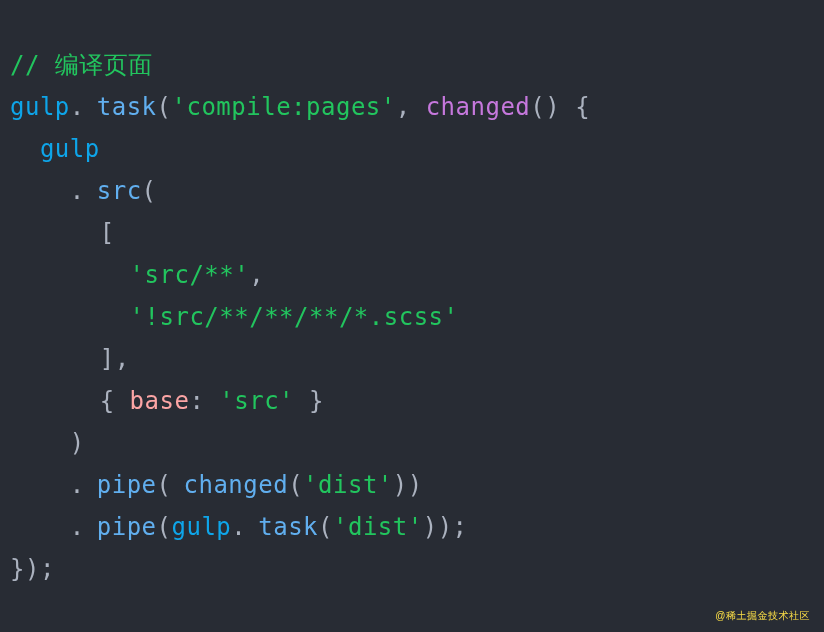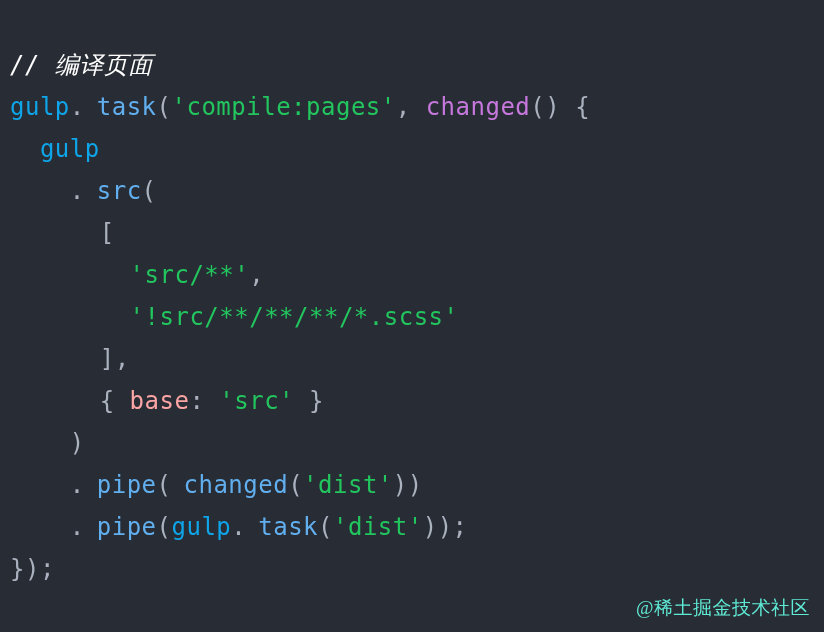--- a/index.html
+++ b/index.html
@@ -16,36 +16,36 @@
       width: 824px;
       height: 632px;
       overflow: hidden;
       position: relative;
       padding: 2px 10px;
       letter-spacing: 0.5px;
     }
     .code-block {
       white-space: pre;
     }
-    .comment { color: #ffffff; font-style: italic; }
+    .comment { color: #22c55e; }
     .variable { color: #0ea5e9; }
     .method { color: #61afef; margin-left: 12px; }
     .string { color: #22c55e; }
     .keyword { color: #c678dd; }
     .punct { color: #abb2bf; }
     .prop { color: #fca5a5; }
     .paren { color: #abb2bf; }
     .brace { color: #abb2bf; }
     .watermark {
       position: absolute;
       bottom: 8px;
       right: 14px;
-      color: #5eead4;
-      font-size: 19px;
-      font-family: Liberation Serif, serif;
+      color: #fde047;
+      font-size: 10px;
+      font-family: Liberation Sans, sans-serif;
       font-style: normal;
     }
   </style>
 </head>
 <body>
 
 <div class="code-block">
 <span class="comment">// 编译页面</span>
 <span class="variable">gulp</span><span class="punct">.</span><span class="method">task</span><span class="paren">(</span><span class="string">'compile:pages'</span><span class="punct">, </span><span class="keyword">changed</span><span class="paren">()</span><span class="brace"> {</span>
 <span>  </span><span class="variable">gulp</span>

